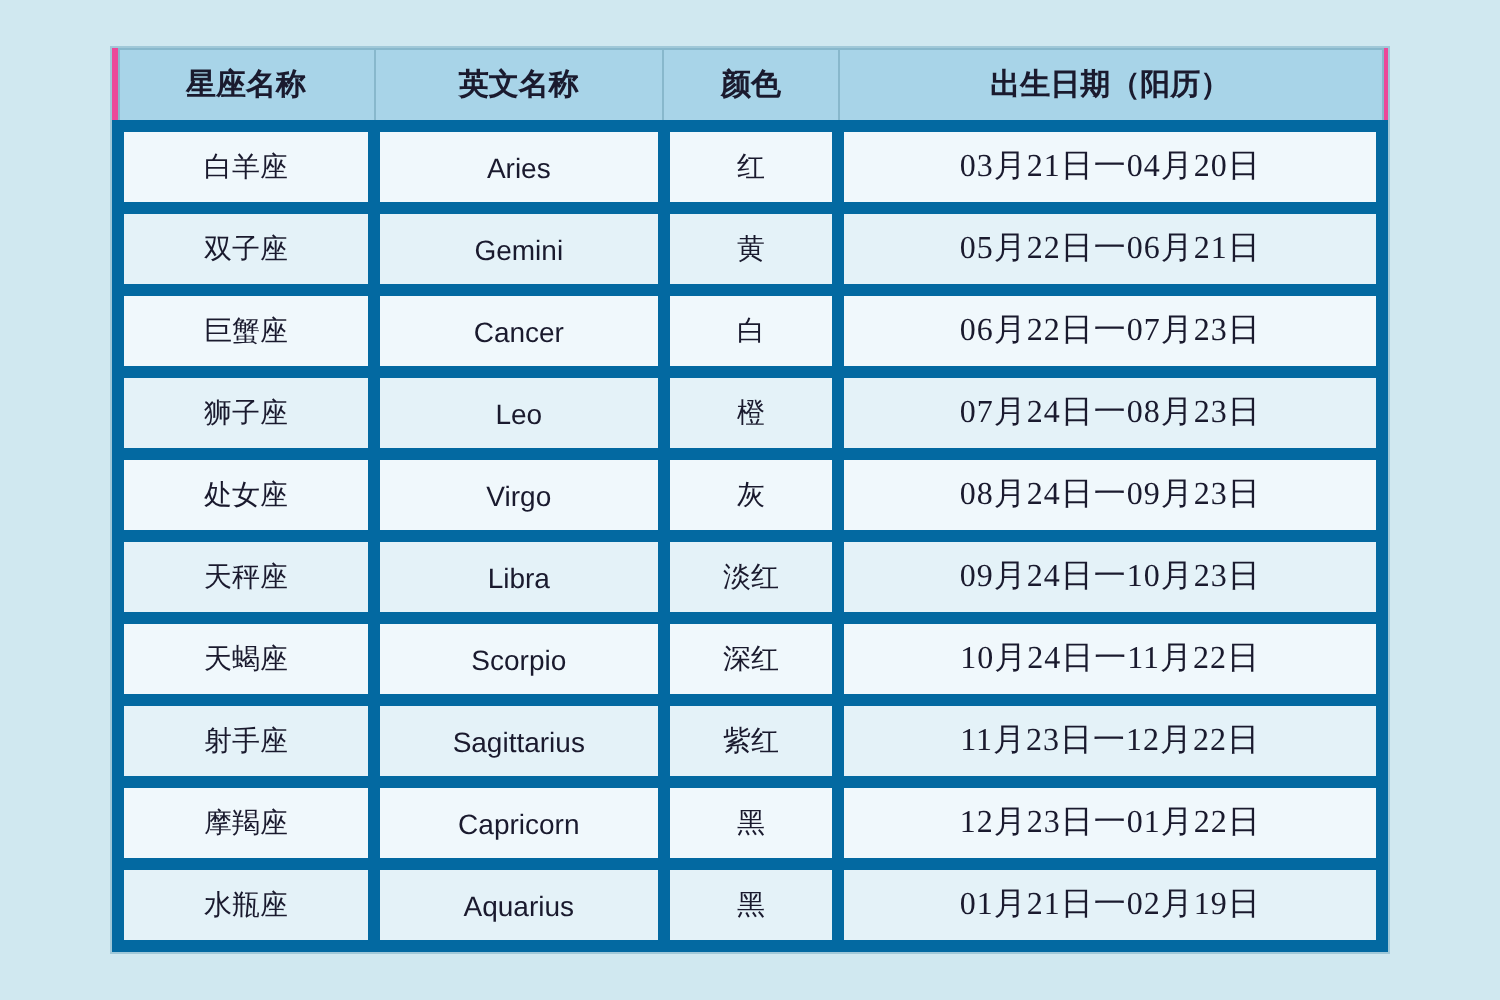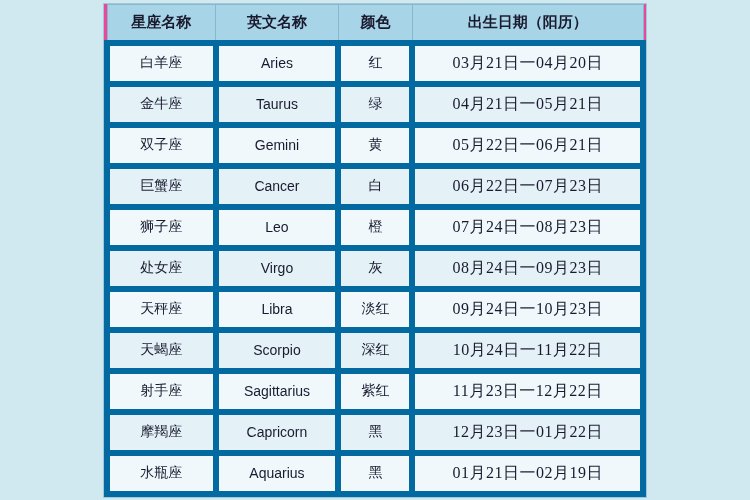--- a/index.html
+++ b/index.html
@@ -11,21 +11,21 @@
       display: flex;
       align-items: center;
       justify-content: center;
       font-family: "SimSun", "STSong", serif;
       font-size: 14px;
     }
 
     .table-container {
       background-color: #ec4899;
       border: 1px solid #a0c8d8;
-      width: 544px;
+      width: 640px;
     }
 
     table {
       width: 100%;
       border-collapse: collapse;
     }
 
     thead tr {
       background-color: #a8d4e8;
     }
@@ -80,26 +80,20 @@
         </tr>
     </thead>
     <tbody>
     <tr>
           <td>白羊座</td>
           <td>Aries</td>
           <td>红</td>
           <td>03月21日一04月20日</td>
         </tr>
         <tr>
-          <td>金牛座</td>
-          <td>Taurus</td>
-          <td>绿</td>
-          <td>04月21日一05月21日</td>
-        </tr>
-        <tr>
           <td>双子座</td>
           <td>Gemini</td>
           <td>黄</td>
           <td>05月22日一06月21日</td>
         </tr>
         <tr>
           <td>巨蟹座</td>
           <td>Cancer</td>
           <td>白</td>
           <td>06月22日一07月23日</td>

